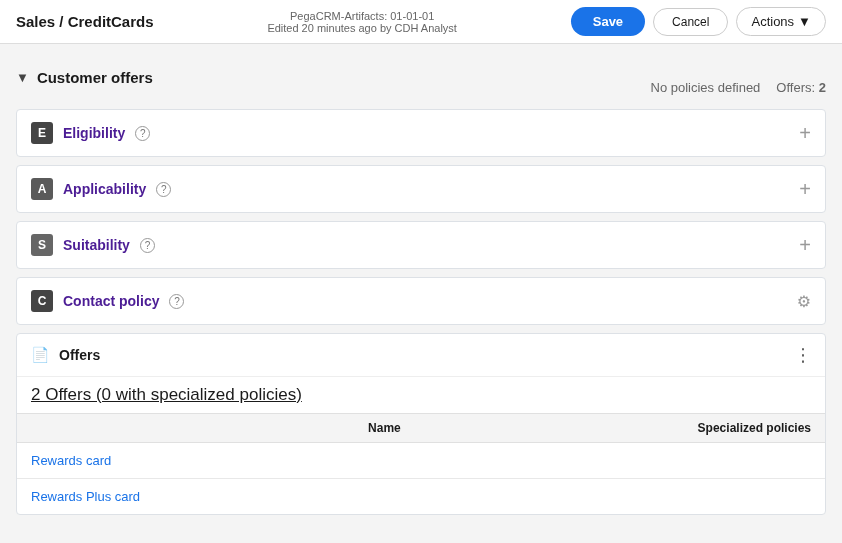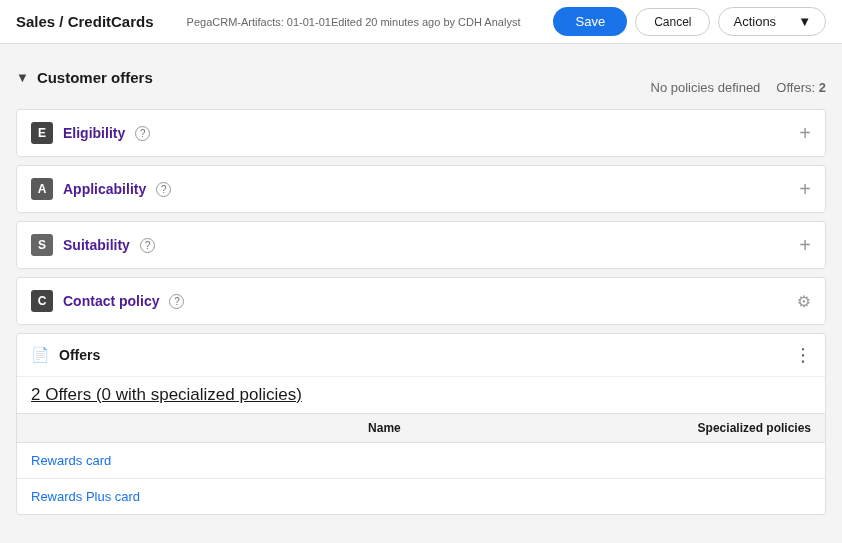--- a/index.html
+++ b/index.html
@@ -10,30 +10,30 @@
       display: flex;
       align-items: center;
       justify-content: space-between;
       padding: 0 16px;
       height: 44px;
       background: #fff;
       border-bottom: 1px solid #ddd;
     }
     .header-left { display: flex; align-items: flex-start; gap: 4px; }
     .breadcrumb { font-size: 15px; font-weight: 600; color: #1a1a1a; }
-    .header-center { display: flex; align-items: center; font-size: 11px; color: #666; }
+    .header-center { display: flex; flex-direction: column; align-items: center; font-size: 11px; color: #666; }
     .header-right { display: flex; align-items: center; gap: 8px; }
     .btn-save {
       background: #1a73e8;
       color: #fff;
       border: none;
       border-radius: 20px;
       padding: 7px 22px;
       font-size: 13px;
-      font-weight: 400;
+      font-weight: 700;
       cursor: pointer;
     }
     .btn-cancel {
       background: #fff;
       color: #1a1a1a;
       border: 1.5px solid #ccc;
       border-radius: 20px;
       padding: 6px 18px;
       font-size: 12px;
       cursor: pointer;
@@ -42,21 +42,21 @@
     .btn-actions {
       background: #fff;
       color: #1a1a1a;
       border: 1.5px solid #ccc;
       border-radius: 20px;
       padding: 6px 14px;
       font-size: 13px;
       cursor: pointer;
       display: flex;
       align-items: center;
-      gap: 22px;
+      gap: 4px;
     }
 
     
     .content { padding: 16px 16px; background: #f4f4f4; height: calc(543px - 44px); overflow-y: auto; }
 
     
     .section-header {
       display: flex;
       align-items: center;
       justify-content: space-between;

